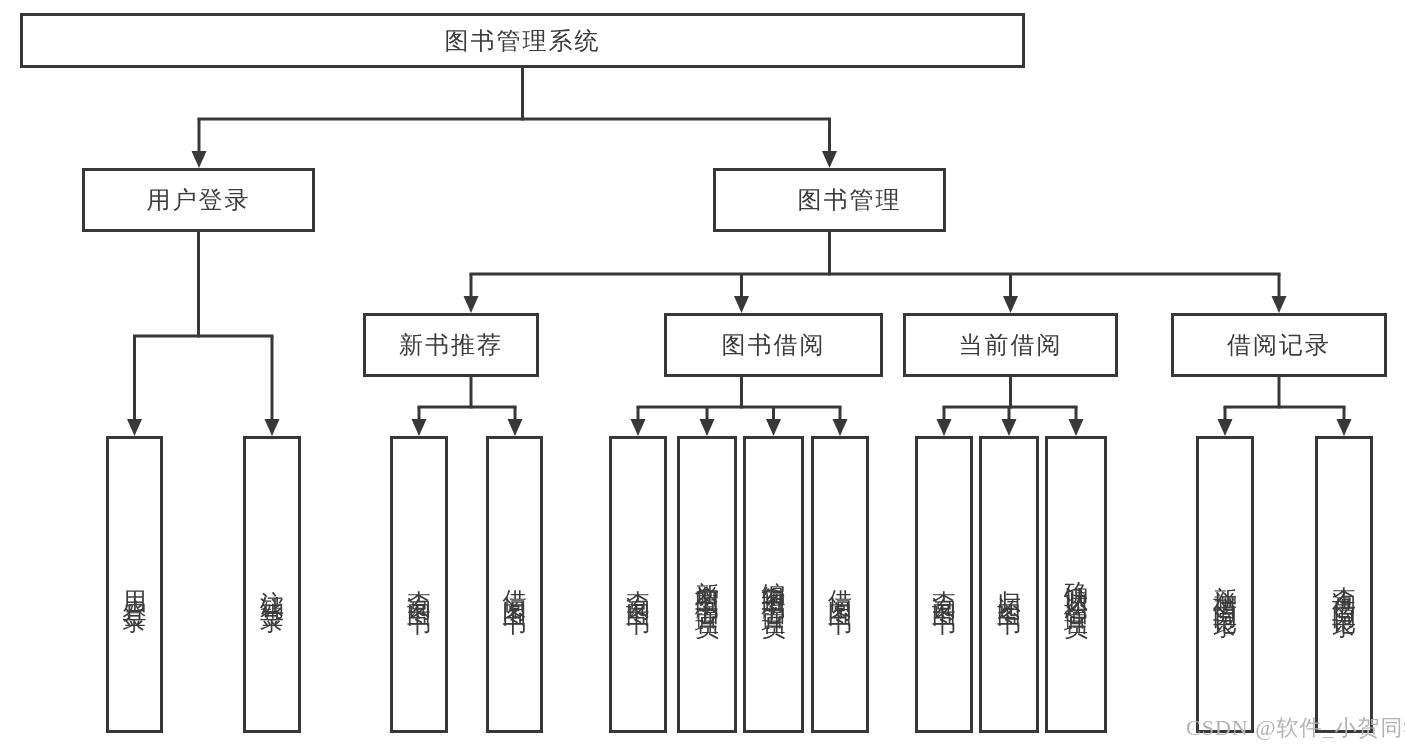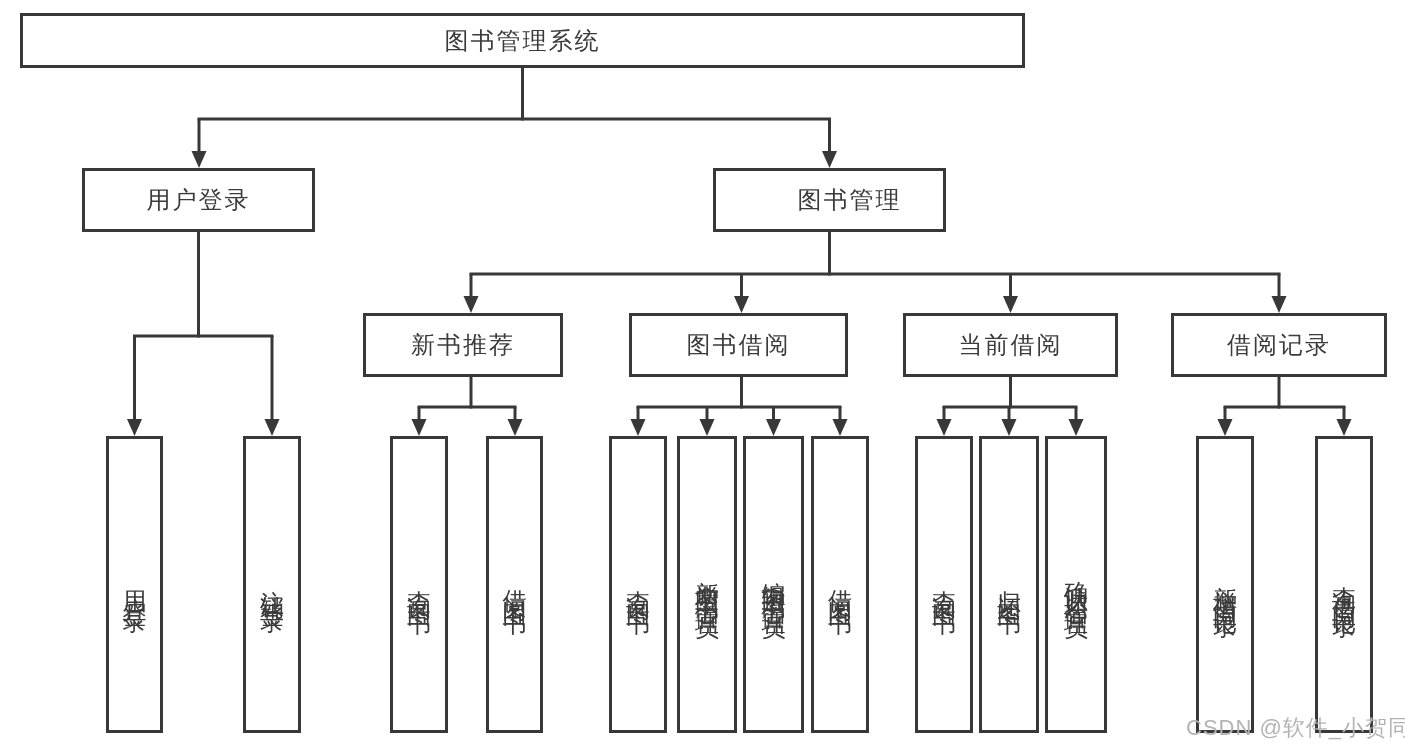--- a/index.html
+++ b/index.html
@@ -5,21 +5,21 @@
   html, body {
     margin: 0;
     padding: 0;
     background: #ffffff;
   }
   #stage {
     position: relative;
     width: 1405px;
     height: 747px;
     background: #ffffff;
-    font-family: Liberation Sans, sans-serif;
+    font-family: Liberation Serif, serif;
     overflow: hidden;
   }
   #wires {
     position: absolute;
     left: 0;
     top: 0;
     z-index: 1;
   }
   .box {
     position: absolute;
@@ -128,22 +128,22 @@
       <polygon points="1217.5,419 1232.5,419 1225,436"></polygon>
       <polygon points="1336.5,419 1351.5,419 1344,436"></polygon>
     </g>
   </svg>
 
   <div class="box hbox" style="left:20px; top:13px; width:1005px; height:55px;">图书管理系统</div>
 
   <div class="box hbox" style="left:82px; top:168px; width:233px; height:64px;">用户登录</div>
   <div class="box hbox" style="left:713px; top:168px; width:233px; height:64px;padding-left:40px;">图书管理</div>
 
-  <div class="box hbox" style="left:363px; top:313px; width:200px; height:64px;">新书推荐</div>
-  <div class="box hbox" style="left:629px; top:313px; width:219px; height:64px;">图书借阅</div>
+  <div class="box hbox" style="left:363px; top:313px; width:176px; height:64px;">新书推荐</div>
+  <div class="box hbox" style="left:664px; top:313px; width:219px; height:64px;">图书借阅</div>
   <div class="box hbox" style="left:1171px; top:313px; width:216px; height:64px;">借阅记录</div>
   <div class="box hbox" style="left:903px; top:313px; width:215px; height:64px;">当前借阅</div>
 
   <div class="box vbox" style="left:106px; top:436px; width:57px; height:297px;">用户登录</div>
   <div class="box vbox" style="left:243px; top:436px; width:58px; height:297px;">注销登录</div>
 
   <div class="box vbox" style="left:390px; top:436px; width:58px; height:297px;">查询图书</div>
   <div class="box vbox" style="left:486px; top:436px; width:57px; height:297px;">借阅图书</div>
 
   <div class="box vbox" style="left:609px; top:436px; width:58px; height:297px;">查询图书</div>

